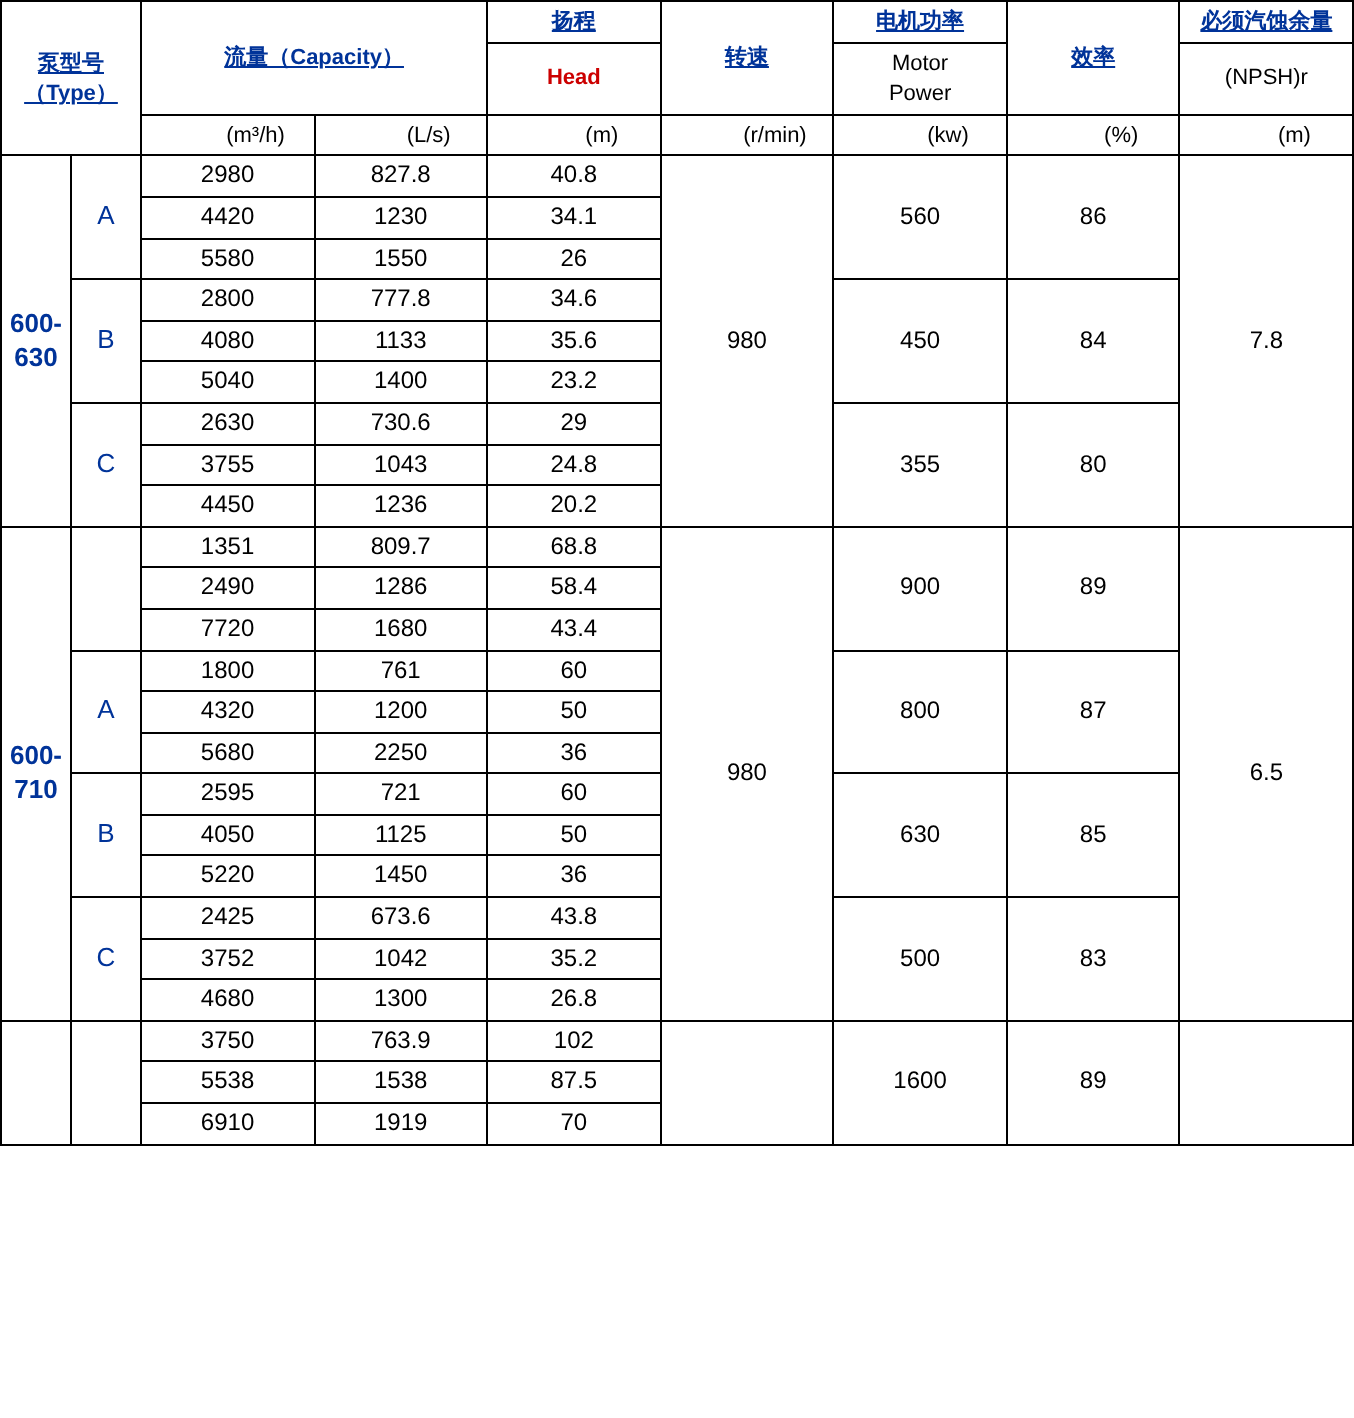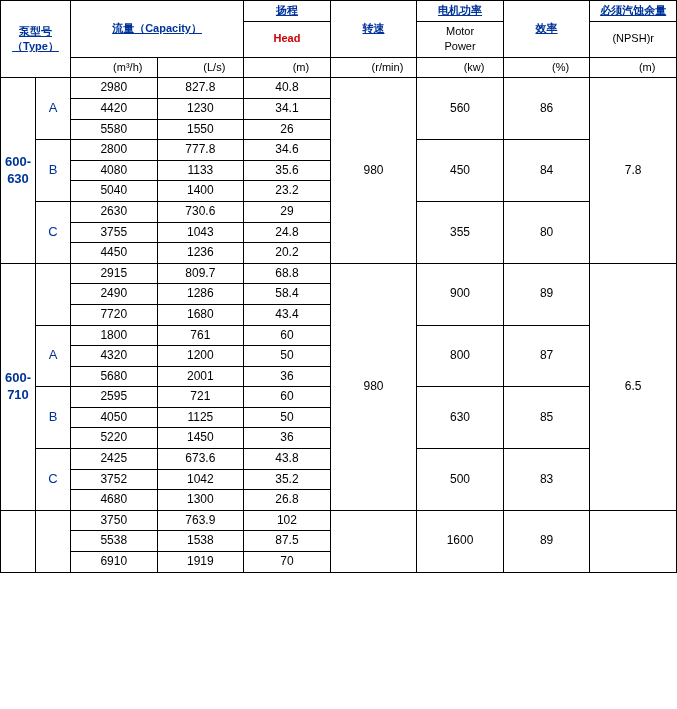--- a/index.html
+++ b/index.html
@@ -177,21 +177,21 @@
           <td class="data-cell">24.8</td>
         </tr>
         <tr>
           <td class="data-cell">4450</td>
           <td class="data-cell">1236</td>
           <td class="data-cell">20.2</td>
         </tr>
         <tr>
           <td rowspan="12" colspan="1" class="type-cell">600-710</td>
           <td rowspan="3" class="sub-cell"></td>
-          <td class="data-cell">2915</td>
+          <td class="data-cell">1351</td>
           <td class="data-cell">809.7</td>
           <td class="data-cell">68.8</td>
           <td rowspan="12" class="data-cell">980</td>
           <td rowspan="3" class="data-cell">900</td>
           <td rowspan="3" class="data-cell">89</td>
           <td rowspan="12" class="data-cell">6.5</td>
         </tr>
         <tr>
           <td class="data-cell">2490</td>
           <td class="data-cell">1286</td>
@@ -210,21 +210,21 @@
           <td rowspan="3" class="data-cell">800</td>
           <td rowspan="3" class="data-cell">87</td>
         </tr>
         <tr>
           <td class="data-cell">4320</td>
           <td class="data-cell">1200</td>
           <td class="data-cell">50</td>
         </tr>
         <tr>
           <td class="data-cell">5680</td>
-          <td class="data-cell">2001</td>
+          <td class="data-cell">2250</td>
           <td class="data-cell">36</td>
         </tr>
         <tr>
           <td rowspan="3" class="sub-cell">B</td>
           <td class="data-cell">2595</td>
           <td class="data-cell">721</td>
           <td class="data-cell">60</td>
           <td rowspan="3" class="data-cell">630</td>
           <td rowspan="3" class="data-cell">85</td>
         </tr>

